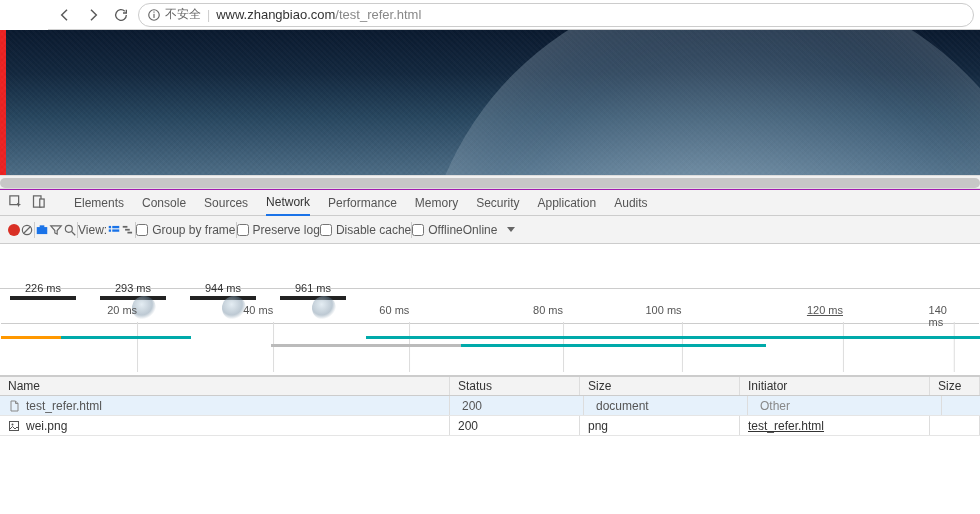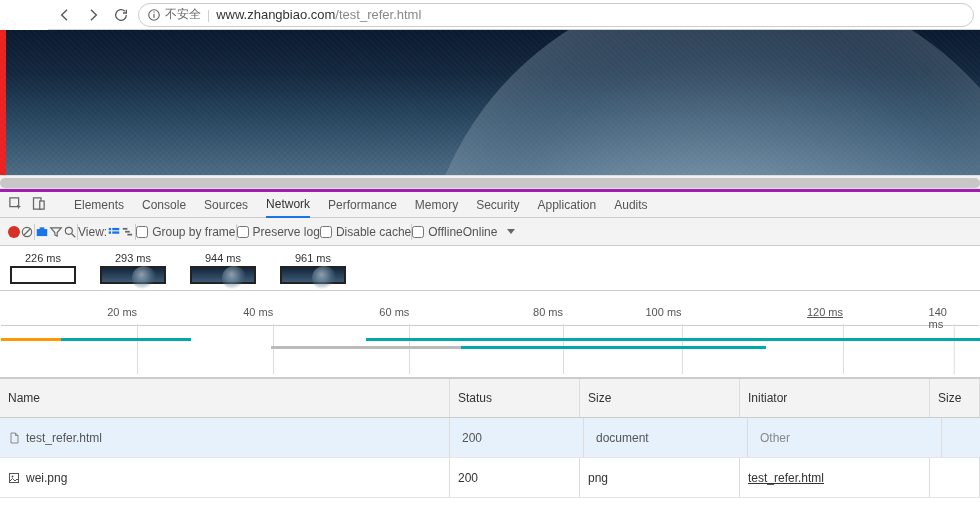--- a/index.html
+++ b/index.html
@@ -15,58 +15,58 @@
 .url-text .path { color: #888; }
 
 .hero { height: 145px; position: relative; background: linear-gradient(180deg, #0a1a2f, #13283f 30%, #27465f 60%, #4d6d86 100%); overflow: hidden; }
 .hero::before { content: ""; position: absolute; left: 0; top: 0; bottom: 0; width: 6px; background: #e22; }
 .hero::after { content: ""; position: absolute; right: -80px; top: -50px; width: 640px; height: 640px; border-radius: 50%; background: radial-gradient(circle at 45% 40%, rgba(200,220,235,.35), rgba(120,150,175,.3) 40%, rgba(60,90,115,.15) 65%, transparent 70%); box-shadow: inset 0 0 80px rgba(255,255,255,0.2); }
 .hero .noise { position: absolute; inset: 0; background: repeating-linear-gradient(45deg, rgba(255,255,255,.02) 0 2px, transparent 2px 4px), repeating-linear-gradient(-45deg, rgba(0,0,0,.03) 0 2px, transparent 2px 4px); }
 
 .hscroll { height: 14px; background: #f1f1f1; border-top: 1px solid #ddd; border-bottom: 1px solid #ddd; position: relative; }
 .hscroll .thumb { position: absolute; top: 2px; height: 10px; left: 0; width: 980px; background: #c7c7c7; border-radius: 5px; }
 
-.devtools { border-top: 3px solid #a21caf; background: #a3a3a3; }
+.devtools { border-top: 1px solid #a21caf; background: #a3a3a3; }
 .dt-tabs { height: 26px; display: flex; align-items: center; padding: 0 8px; gap: 18px; border-bottom: 1px solid #ccc; background: #f3f3f3; }
 .dt-corner { display: flex; gap: 8px; margin-right: 10px; }
 .dt-corner svg { width: 15px; height: 15px; color: #666; }
 .dt-tab { color: #555; font-size: 12px; cursor: pointer; padding: 5px 0; }
 .dt-tab.active { color: #333; border-bottom: 2px solid #1a73e8; font-weight: 500; }
 
 .toolbar { height: 28px; display: flex; align-items: center; padding: 0 8px; gap: 0; border-bottom: 1px solid #ccc; background: #f3f3f3; }
 .rec-dot { width: 12px; height: 12px; background: #d93025; border-radius: 50%; }
 .tb-ic { color: #666; display: flex; align-items: center; }
 .tb-ic.blue { color: #1a73e8; }
 .tb-ic svg { width: 14px; height: 14px; }
 .tb-sep { width: 1px; height: 16px; background: #ccc; }
 .tb-label { color: #555; }
 .cb { display: flex; align-items: center; gap: 4px; color: #555; }
 .cb input { width: 12px; height: 12px; }
 .sel { display: flex; align-items: center; gap: 4px; color: #555; }
 .tri { width: 0; height: 0; border-left: 4px solid transparent; border-right: 4px solid transparent; border-top: 5px solid #666; margin-left: 6px; }
 
 .filmstrip { height: 45px; display: flex; gap: 24px; padding: 6px 10px; background: #fff; border-bottom: 1px solid #ccc; }
 .frame { display: flex; flex-direction: column; align-items: center; gap: 2px; }
-.frame .t { font-size: 11px; color: #333; }
+.frame .t { font-size: 11px; color: #333; margin-top: 32px; }
 .frame .thumb { width: 66px; height: 18px; background: linear-gradient(180deg, #14263a, #3d5a74); border: 2px solid #222; position: relative; }
 .frame .thumb::after { content: ""; position: absolute; right: 8px; top: -2px; width: 24px; height: 24px; border-radius: 50%; background: radial-gradient(circle at 40% 35%, rgba(210,225,235,.6), rgba(90,120,145,.4) 50%, transparent 70%); }
 .frame.blank .thumb { background: #fff; }
 .frame.blank .thumb::after { display: none; }
 
 .timeline-wrap { padding: 34px 1px 4px; background: #fff; border-bottom: 1px solid #ccc; }
 .timeline { height: 48px; position: relative; border-top: 1px solid #ccc; }
 .tick { position: absolute; top: -20px; font-size: 11px; color: #555; transform: translateX(-100%); }
 .tick.vline::after { content: ""; position: absolute; top: 18px; left: 100%; width: 1px; height: 50px; background: #ddd; }
 .seg { position: absolute; top: 12px; height: 3px; }
 .seg.orange { background: #ff9800; }
 .seg.teal { background: #0aa; }
 .seg.gray { background: #bbb; }
 
 .table { background: #fff; }
-.thead, .trow { display: grid; grid-template-columns: 450px 130px 160px 190px 50px; align-items: center; height: 40px; }
+.thead, .trow { display: grid; grid-template-columns: 450px 130px 160px 190px 50px; align-items: center; height: 20px; }
 .thead { background: #f3f3f3; border-top: 1px solid #ccc; border-bottom: 1px solid #ccc; color: #333; }
 .th, .td { padding: 0 8px; border-right: 1px solid #ddd; height: 100%; display: flex; align-items: center; gap: 6px; }
 .trow { border-bottom: 1px solid #e5e5e5; }
 .trow.sel { background: #e6f1fb; }
 .trow .muted { color: #888; }
 .trow .lnk { text-decoration: underline; }
 .fi { width: 12px; height: 14px; }
 
 </style>
 </head>

